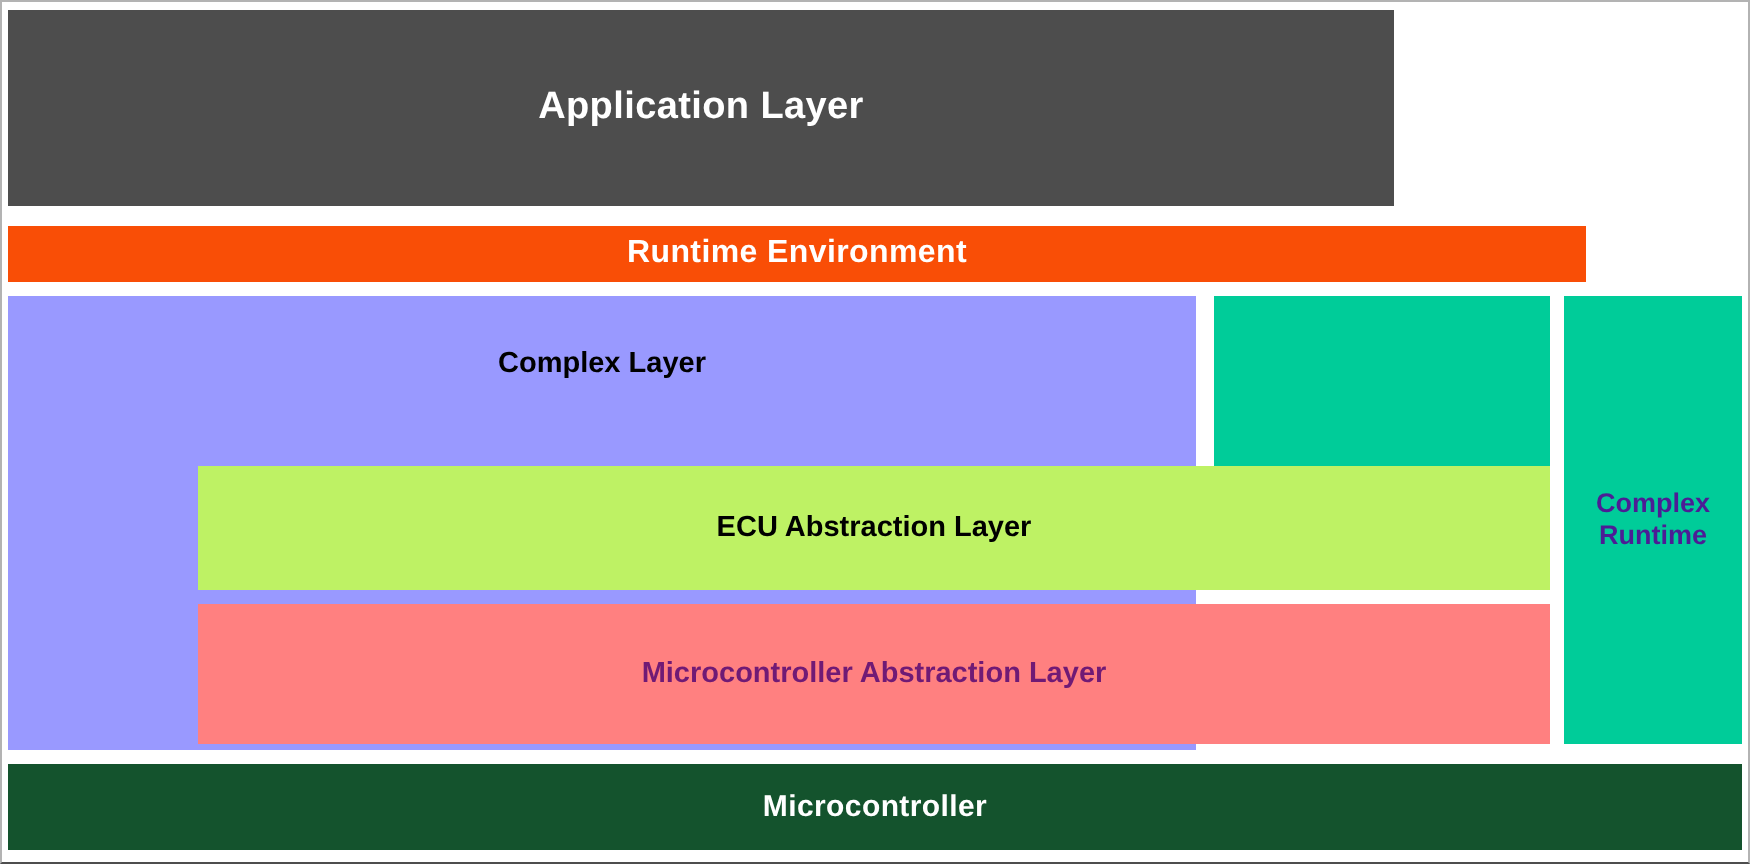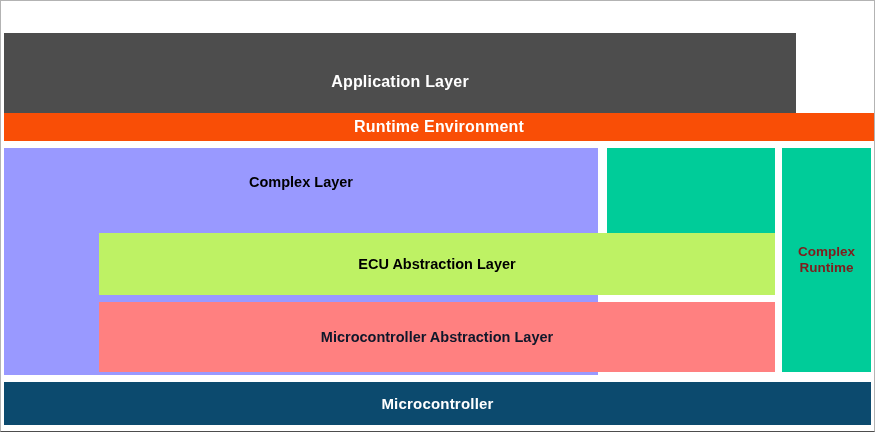--- a/index.html
+++ b/index.html
@@ -25,33 +25,32 @@
     justify-content: center;
     text-align: center;
     font-weight: bold;
     line-height: 1.15;
     user-select: none;
   }
   
   #application-layer {
     left: 4px;
     top: 5px;
-    width: 792px;
+    width: 693px;
     height: 98px;
     background: #4d4d4d;
     color: #ffffff;
-    font-size: 16px;
+    font-size: 19px;
     letter-spacing: 0.2px;
-    margin-top: 28px;
   }
   
   #runtime-environment {
     left: 4px;
     top: 113px;
-    width: 870px;
+    width: 789px;
     height: 28px;
     background: #f94e06;
     color: #ffffff;
     font-size: 16px;
     letter-spacing: 0.2px;
   }
   
   #services-layer {
     left: 4px;
     top: 148px;
@@ -89,40 +88,40 @@
     color: #000000;
     font-size: 14.5px;
   }
   
   #mcal-layer {
     left: 99px;
     top: 302px;
     width: 676px;
     height: 70px;
     background: #ff8080;
-    color: #0f172a;
+    color: #701a75;
     font-size: 14.5px;
   }
   
   #complex-drivers {
     left: 782px;
     top: 148px;
     width: 89px;
     height: 224px;
     background: #00cc99;
-    color: #7f1d1d;
+    color: #4c1d95;
     font-size: 13.5px;
   }
   
   #microcontroller {
     left: 4px;
     top: 382px;
     width: 867px;
     height: 43px;
-    background: #0c4a6e;
+    background: #14532d;
     color: #ffffff;
     font-size: 15px;
     letter-spacing: 0.2px;
   }
   
   #frame {
     position: absolute;
     left: 0;
     top: 0;
     width: 875px;

